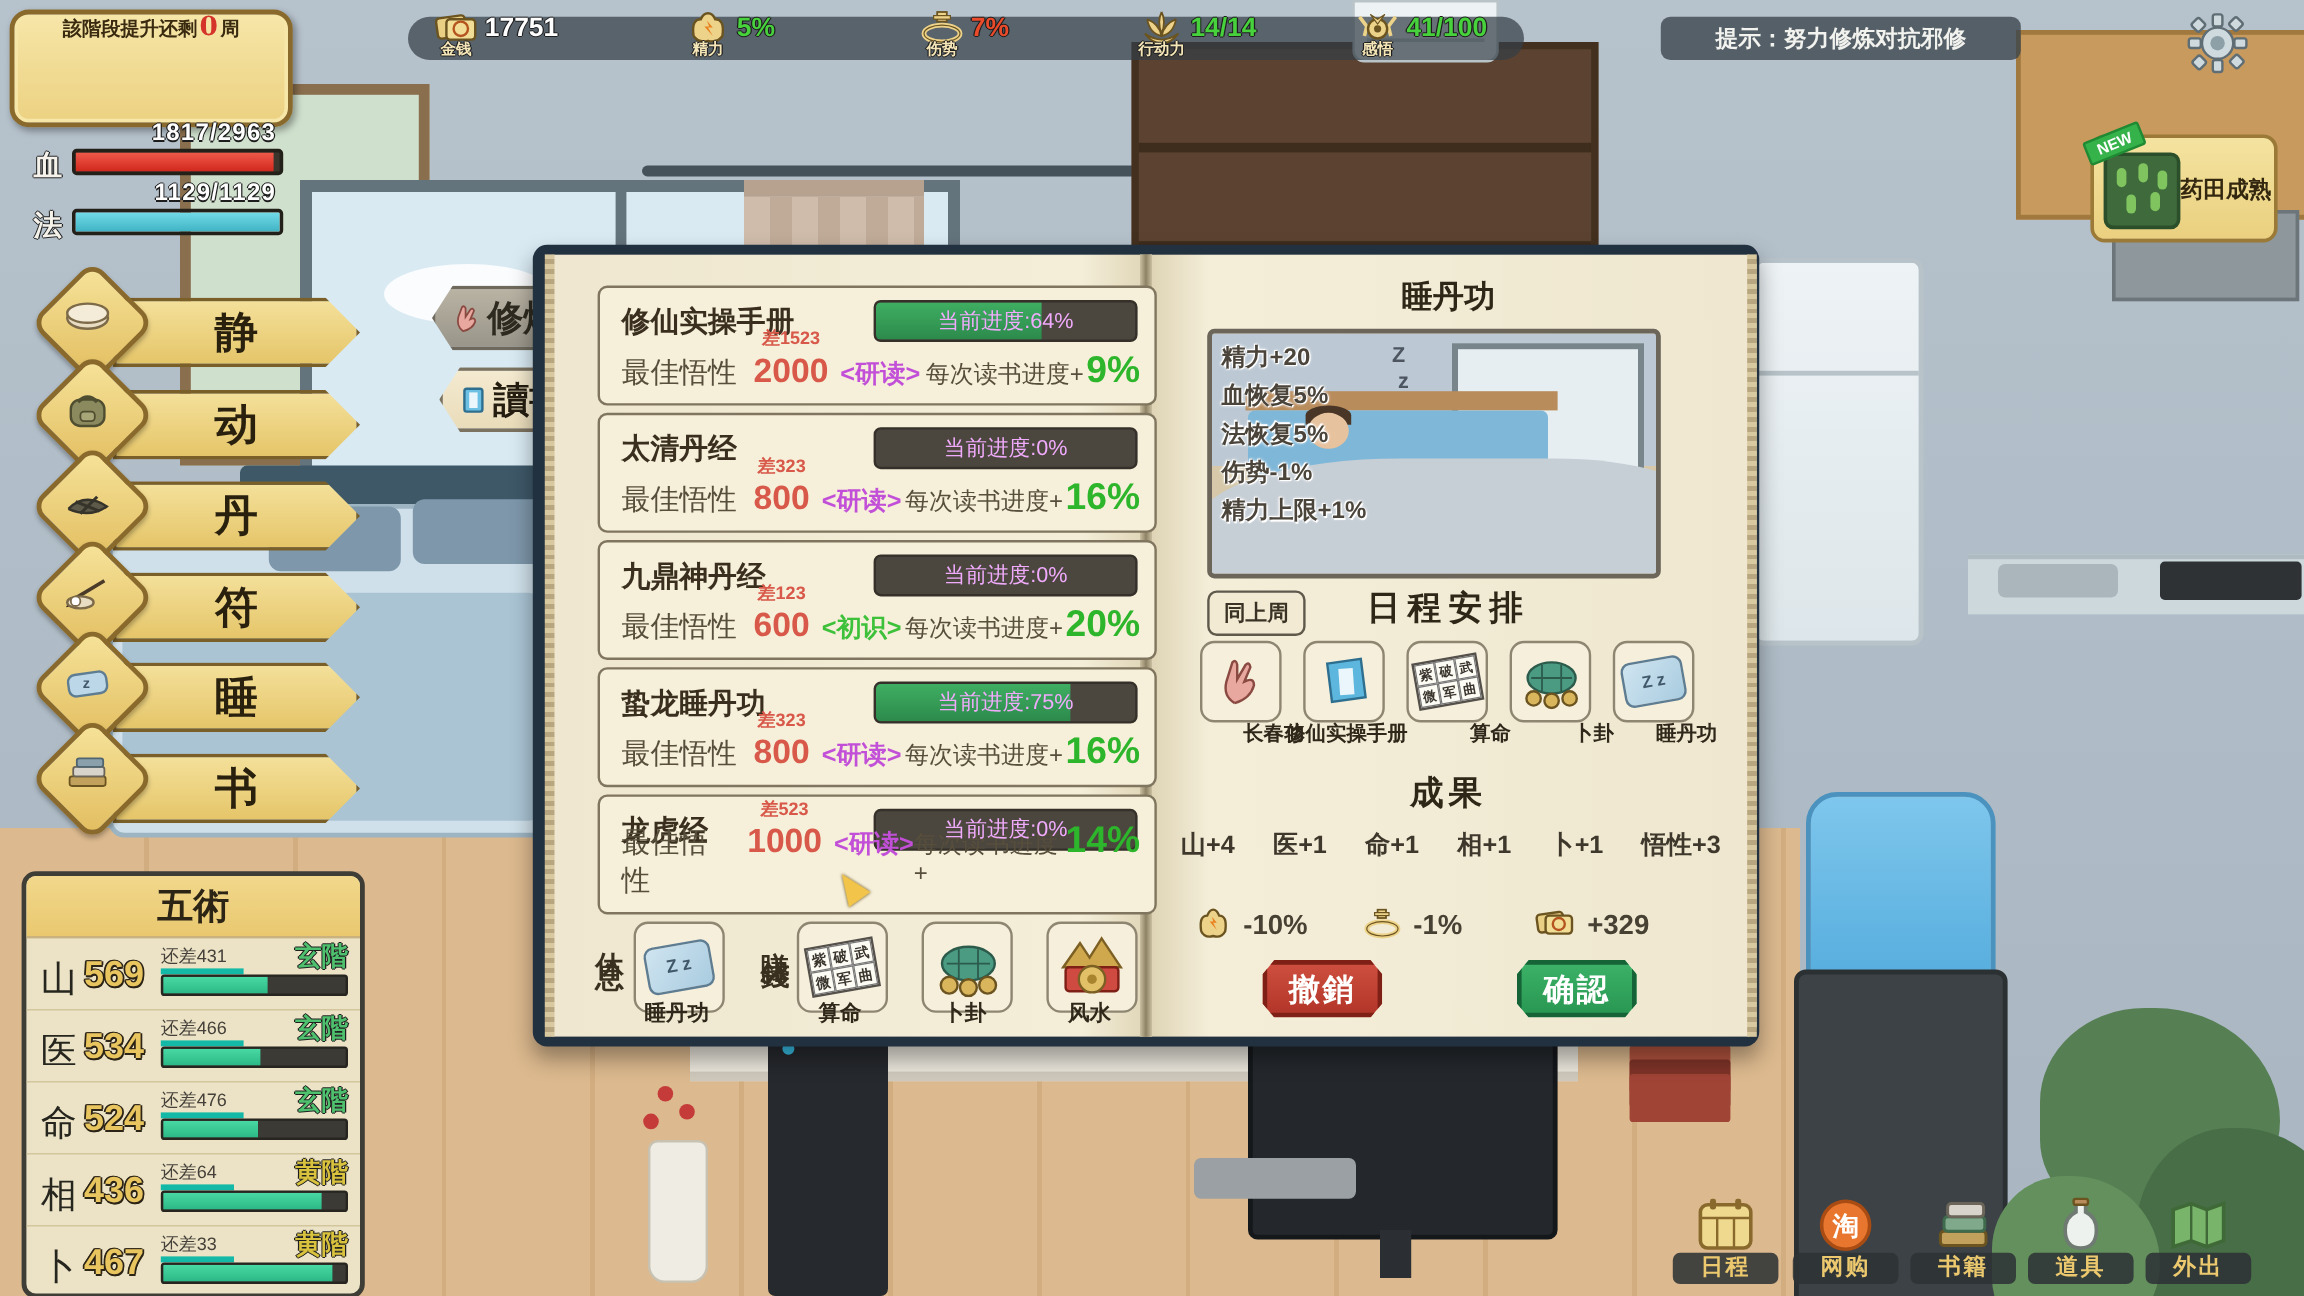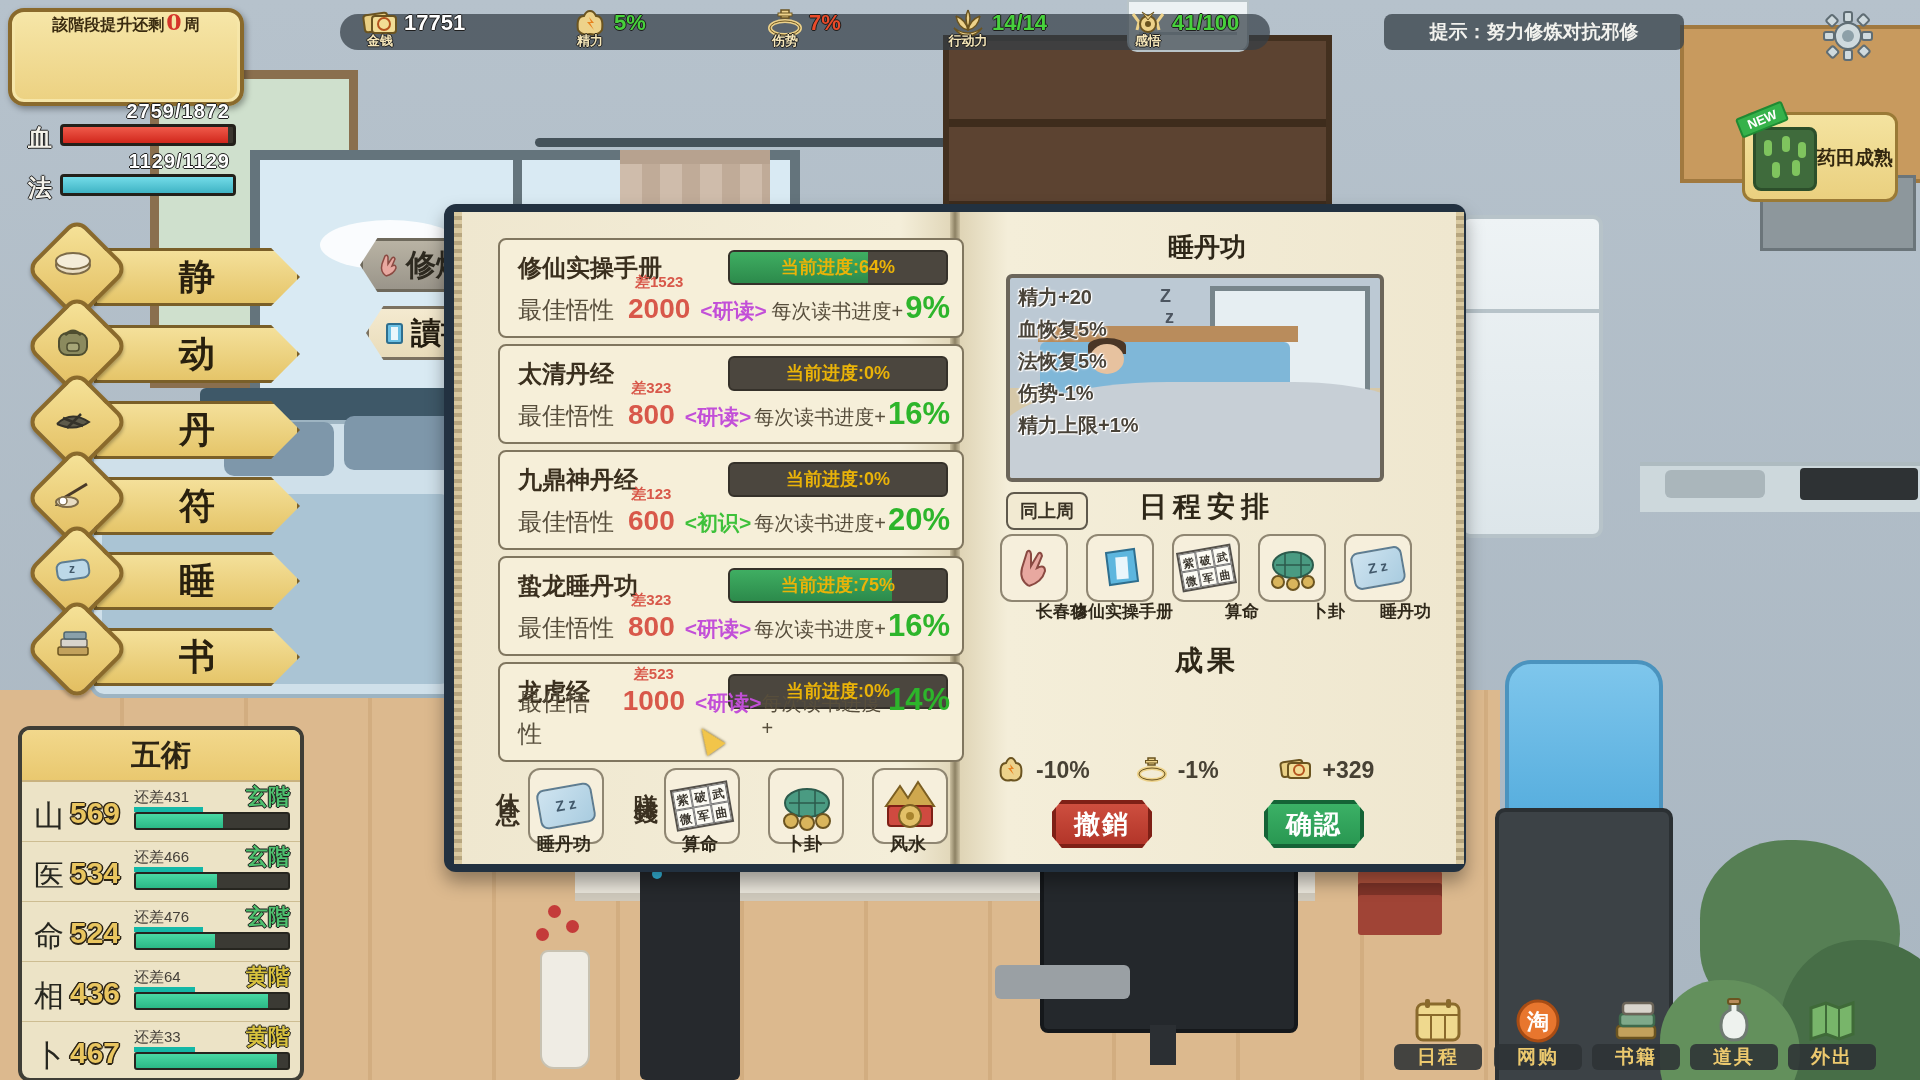--- a/index.html
+++ b/index.html
@@ -126,21 +126,21 @@
   .tab{position:absolute;width:118px;height:48px;display:flex;align-items:center;justify-content:center;gap:6px;
       clip-path:polygon(14% 0,100% 0,100% 100%,14% 100%,0 50%);
       font-family:"DejaVu Serif",serif;font-size:30px;font-weight:bold;}
   .tab-idle{left:360px;top:238px;background:linear-gradient(#b9b3a4,#9a958a);color:#2e2a20;border:3px solid #6e695c;}
   .tab-active{left:366px;top:306px;background:linear-gradient(#f4ead0,#e9dcba);color:#241d10;border:3px solid #7c7260;}
 
   .entry{position:absolute;left:54px;width:462px;height:96px;background:#f6efd9;border:2px solid #80765f;border-radius:8px;}
   .entry .title{position:absolute;left:18px;top:12px;font-size:24px;font-weight:bold;color:#3a2f1e;}
   .pill{position:absolute;right:14px;top:10px;width:216px;height:31px;background:#4b463e;border-radius:6px;overflow:hidden;border:2px solid #35312a;}
   .pill .fill{position:absolute;left:0;top:0;bottom:0;background:linear-gradient(#3fae62,#2c8a4b);}
-  .pill .txt{position:relative;z-index:1;color:#eab308;text-align:center;line-height:31px;font-size:18px;font-weight:bold;}
+  .pill .txt{position:relative;z-index:1;color:#f0abfc;text-align:center;line-height:31px;font-size:18px;font-weight:normal;}
   .entry .row2{position:absolute;left:18px;right:12px;bottom:10px;display:flex;align-items:baseline;}
   .apt-label{font-size:24px;color:#574e3c;}
   .aptwrap{position:relative;margin-left:14px;}
   .apt{font-size:28px;font-weight:bold;color:#d8584a;}
   .diff{position:absolute;left:50%;transform:translateX(-50%);top:-20px;font-size:15px;font-weight:bold;color:#d8584a;white-space:nowrap;}
   .tag{font-size:21px;font-weight:bold;margin-left:10px;white-space:nowrap;}
   .tag-purple{color:#c24fd8;} .tag-green2{color:#3ec13a;}
   .gain-label{font-size:20px;color:#574e3c;margin-left:auto;}
   .gain{font-size:31px;font-weight:bold;color:#2db52b;margin-left:2px;}
 
@@ -250,21 +250,21 @@
   <div class="plant abs" style="left:1700px;top:840px;width:200px;height:180px;"></div>
   <div class="plant abs" style="left:1780px;top:940px;width:180px;height:200px;background:#476e47;"></div>
   <div class="plant abs" style="left:1660px;top:980px;width:140px;height:140px;background:#63905c;"></div>
 
   <div class="abs week-badge serif">
     <div class="sub">
       <span>該階段提升还剩</span><span class="zero">0</span><span>周</span>
     </div>
   </div>
 
-  <div class="abs vital-value outline-soft" style="left:60px;top:100px;width:170px;text-align:right;">2759/1872</div>
+  <div class="abs vital-value outline-soft" style="left:60px;top:100px;width:170px;text-align:right;">1817/2963</div>
   <div class="abs vital-label outline-soft" style="left:28px;top:122px;">血</div>
   <div class="abs vital-bar" style="left:60px;top:124px;">
     <div class="vital-fill" style="background: linear-gradient(rgb(239, 90, 74), rgb(209, 39, 28)); width: 97%;"></div>
   </div>
   <div class="abs vital-value outline-soft" style="left:60px;top:150px;width:170px;text-align:right;">1129/1129</div>
   <div class="abs vital-label outline-soft" style="left:28px;top:172px;">法</div>
   <div class="abs vital-bar" style="left:60px;top:174px;">
     <div class="vital-fill" style="background: linear-gradient(rgb(115, 219, 232), rgb(63, 179, 196)); width: 100%;"></div>
   </div>
 
@@ -684,20 +684,28 @@
       </svg>
     </div>
     <div class="sicon-lbl" style="left:791px;">卜卦</div>
 
     <div class="sicon" style="left:900px;">
       <div style="width:48px;height:34px;background:linear-gradient(135deg,#cfe4f0,#a9cce0);border:2px solid #5e7d92;border-radius:8px;transform:rotate(-10deg);color:#41586a;font-weight:bold;font-size:14px;text-align:center;line-height:32px;">Z z</div>
     </div>
     <div class="sicon-lbl" style="left:877px;">睡丹功</div>
 
     <div class="res-title">成果</div>
+    <div class="gains">
+      <span>山+4</span>
+      <span>医+1</span>
+      <span>命+1</span>
+      <span>相+1</span>
+      <span>卜+1</span>
+      <span>悟性+3</span>
+    </div>
 
     <div class="costs">
       <svg width="30" height="28">
           <path d="M5 20 Q3 7 10 7 Q12 2 15 2 Q18 2 20 7 Q27 7 25 20 Q22 26 15 24 Q8 26 5 20" fill="#edd28a" stroke="#6b5420" stroke-width="2"></path>
           <path d="M14 8 l4 5 h-3 l3 6 -6 -7 h3 z" fill="#e8821e"></path>
         </svg>
       <span>-10%</span>
       <span style="width:26px;"></span>
       <svg width="32" height="26">
           <rect x="12" y="1" width="7" height="7" fill="#edd28a" stroke="#6b5420" stroke-width="1.5"></rect>

